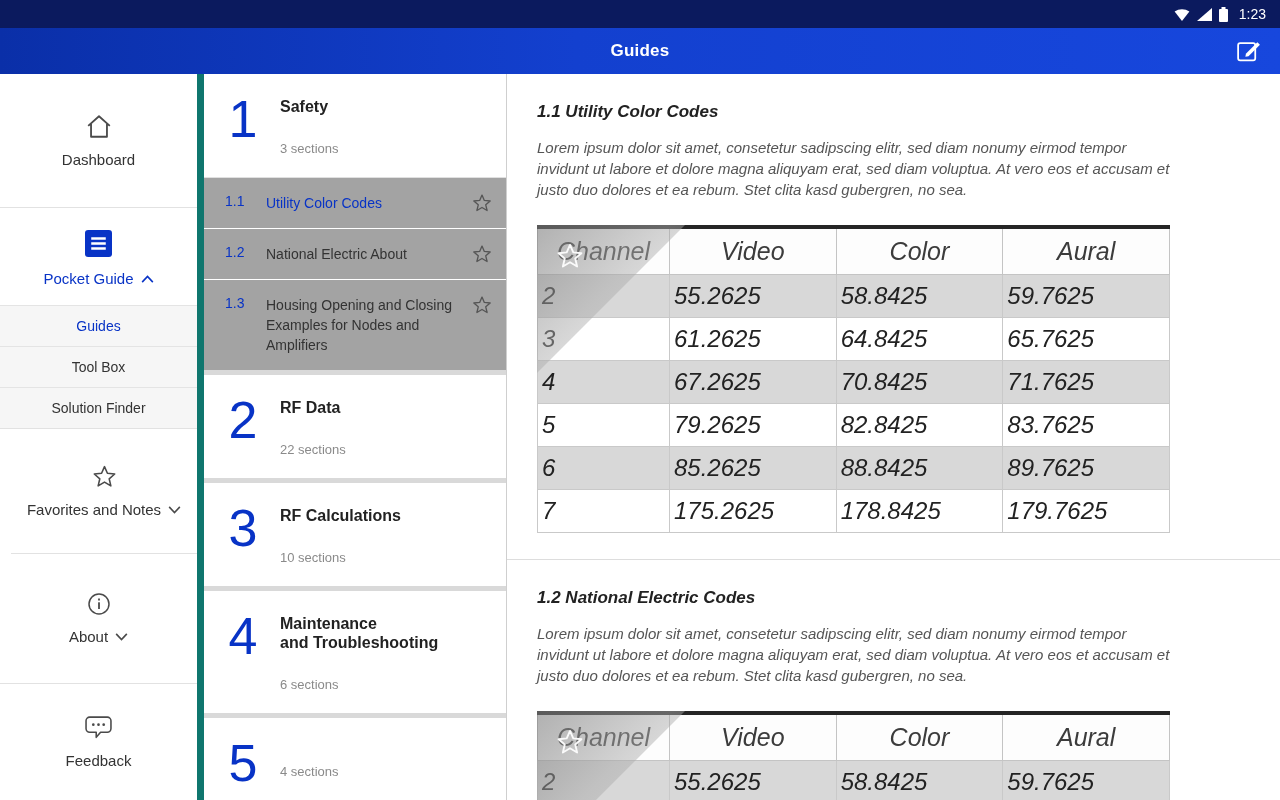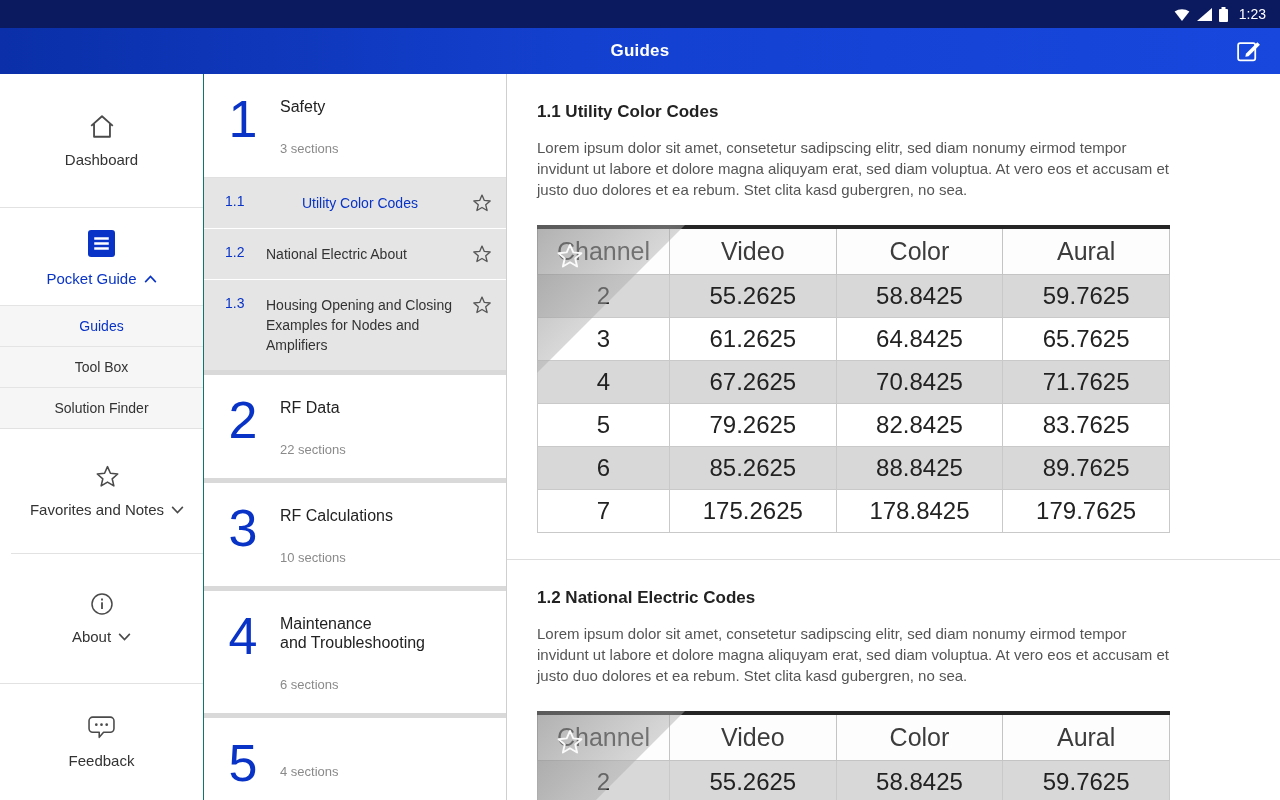--- a/index.html
+++ b/index.html
@@ -14,60 +14,60 @@
 
   
   .app-bar { height:46px; flex:0 0 46px; background:linear-gradient(90deg,#0a2fa8 0%, #1340cf 45%, #1747dd 100%); position:relative; display:flex; align-items:center; }
   .app-title { position:absolute; left:0; right:0; text-align:center; color:#fff; font-weight:bold; font-size:17px; letter-spacing:0.2px; }
   .edit-btn { position:absolute; right:18px; top:9px; background:none; border:none; cursor:pointer; padding:0; line-height:0; }
 
   
   .main { display:flex; flex:1; height:726px; overflow:hidden; }
 
   
-  .sidebar { width:204px; min-width:204px; background:#fff; border-right:1px solid #0f766e; display:flex; flex-direction:column; font-size:15px; color:#333; overflow:hidden; }
+  .sidebar { width:204px; min-width:204px; background:#fff; border-right:7px solid #0f766e; display:flex; flex-direction:column; font-size:15px; color:#333; overflow:hidden; }
   .nav-block { display:flex; flex-direction:column; align-items:center; justify-content:center; gap:12px; border-bottom:1px solid #e2e2e2; cursor:pointer; }
   .nav-dashboard { flex:0 0 134px; }
   .nav-favorites { flex:0 0 125px;margin-left:11px; }
   .nav-about { flex:0 0 130px; }
   .nav-feedback { flex:1; border-bottom:none; }
   .nav-label-row { display:flex; align-items:center; gap:7px; }
   .pg-group { border-bottom:1px solid #e2e2e2; display:flex; flex-direction:column; }
   .pg-head { display:flex; flex-direction:column; align-items:center; gap:13px; padding:22px 0 18px; cursor:pointer; }
   .pg-label-row { display:flex; align-items:center; gap:7px; color:#0833c6; }
   .pg-item { width:100%; text-align:center; padding:12px 0; background:#f6f6f6; border-top:1px solid #e4e4e4; font-size:14px; color:#333; cursor:pointer; }
   .pg-item.active { color:#0833c6; }
 
   
   .chapters { width:303px; min-width:303px; background:#d9d9d9; border-right:1px solid #cfcfcf; display:flex; flex-direction:column; gap:5px; overflow:hidden; }
   .chapter-card { background:#fff; }
   .chapter-head { display:flex; gap:18px; padding:21px 14px 21px 20px; cursor:pointer; align-items:flex-start; }
   .chapter-num { color:#0833c6; font-size:52px; line-height:0.95; width:38px; text-align:center; flex:0 0 38px; }
-  .chapter-title { font-size:16px; font-weight:normal; color:#222; line-height:19px; white-space:pre-line; margin-top:2px; }
+  .chapter-title { font-size:16px; font-weight:bold; color:#222; line-height:19px; white-space:pre-line; margin-top:2px; }
   .chapter-count { font-size:13px; color:#8a8a8a; margin-top:25px; }
   .section-rows { border-top:1px solid #e0e0e0; }
-  .section-row { display:flex; gap:13px; padding:15px 14px 15px 21px; background:#e5e5e5; border-bottom:1px solid #fff; font-size:14px; align-items:flex-start; cursor:pointer; }
+  .section-row { display:flex; gap:13px; padding:15px 14px 15px 21px; background:#a3a3a3; border-bottom:1px solid #fff; font-size:14px; align-items:flex-start; cursor:pointer; }
   .section-row:last-child { border-bottom:none; }
   .sec-num { color:#0833c6; flex:0 0 28px; }
   .sec-title { color:#333; line-height:20px; flex:1; padding-right:4px; }
-  .section-row.active .sec-title { color:#0833c6;margin-left:36px; }
+  .section-row.active .sec-title { color:#0833c6; }
   .row-star { background:none; border:none; padding:0; cursor:pointer; color:#555; width:20px; height:20px; flex:0 0 20px; margin-left:auto; }
   .row-star svg { width:20px; height:20px; display:block; }
 
   
   .content { flex:1; background:#fff; overflow:hidden; }
-  .content-section { padding:28px 76px 26px 30px; }
+  .content-section { padding:28px 76px 26px 30px;font-style:italic; }
   .content-section + .content-section { border-top:1px solid #ddd; }
   .section-heading { font-size:17px; font-weight:bold; color:#222; margin:0 0 15px; }
   .section-paragraph { font-size:15px; color:#555; line-height:21px; max-width:633px; margin:0 0 25px; }
   .table-wrap { position:relative; width:722px; }
   table.data-table { border-collapse:collapse; width:633px; table-layout:fixed; border-top:4px solid #252525; }
   table.data-table col.c-channel { width:132px; }
   table.data-table th { font-size:25px; font-weight:normal; color:#3c3c3c; padding:8px 4px; background:#fdfdfd; border:1px solid #c4c4c4; border-top:none; text-align:center; }
-  table.data-table td { font-size:24px; color:#222; padding:7px 4px; border:1px solid #c9c9c9; text-align:center; }
+  table.data-table td { font-size:24px; color:#222; padding:7px 4px; border:1px solid #c9c9c9; text-align:left; }
   table.data-table tbody tr:nth-child(odd) td { background:#d8d8d8; }
   table.data-table tbody tr:nth-child(even) td { background:#fff; }
   .corner-ribbon { position:absolute; top:0; left:0; width:148px; height:148px; clip-path:polygon(0 0,100% 0,0 100%); background:linear-gradient(135deg, rgba(125,125,125,0.6) 0%, rgba(170,170,170,0.5) 45%, rgba(225,225,225,0.1) 100%); pointer-events:none; }
   .ribbon-star { position:absolute; top:17px; left:19px; width:28px; height:28px; color:#fafafa; cursor:pointer; }
   .ribbon-star svg { width:28px; height:28px; display:block; }
 </style>
 </head>
 <body>
 
 <div class="screen">

